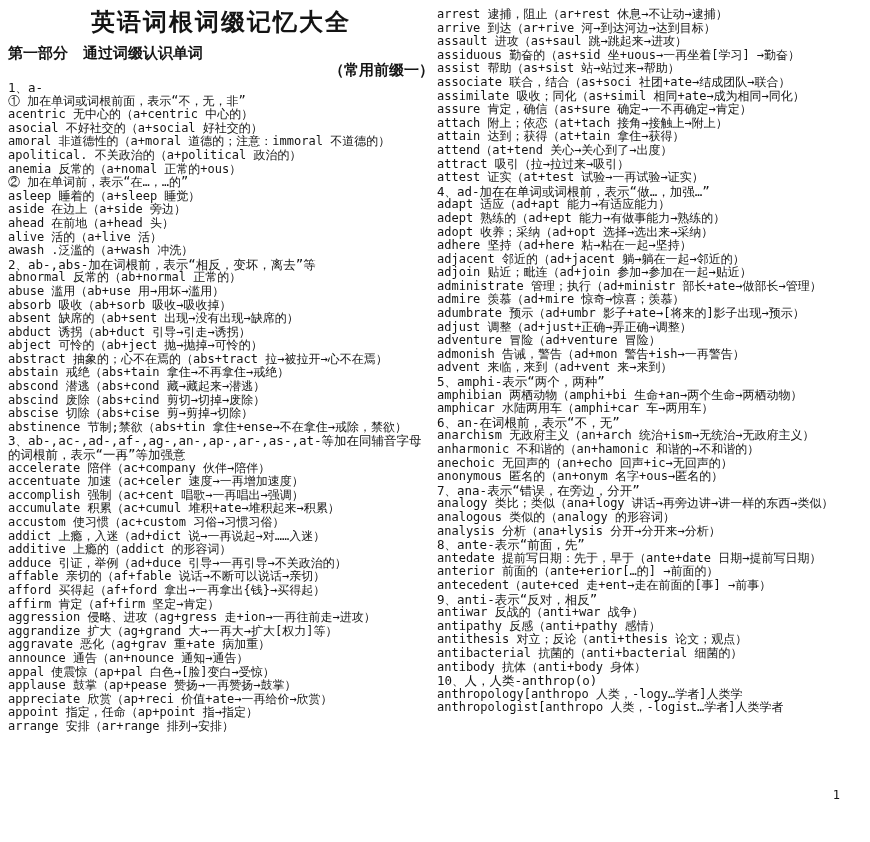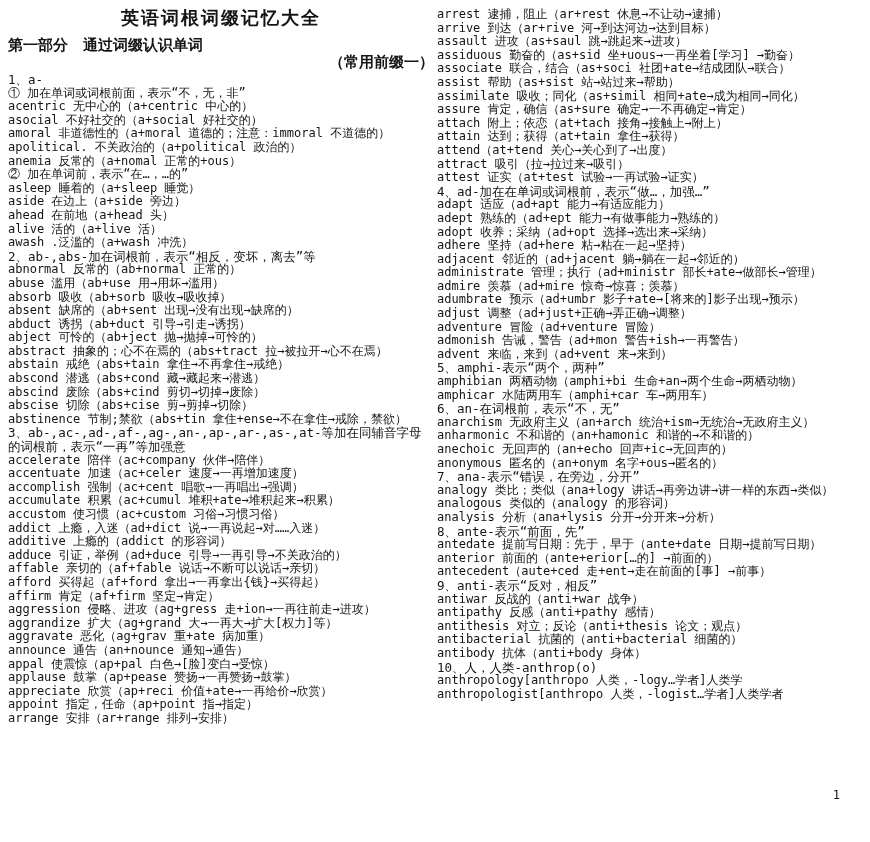--- a/index.html
+++ b/index.html
@@ -8,21 +8,21 @@
     width:870px;height:842px;
     background:#ffffff;
     color:#141414;
     font-family:"DejaVu Sans Mono","Liberation Mono",monospace;
     overflow:hidden;
   }
   .col{position:absolute;top:0;}
   .col-left{left:8px;width:426px;}
   .col-right{left:437px;width:426px;top:6px;}
   .doc-title{
-    font-size:18px;font-weight:bold;text-align:center;
+    font-size:24px;font-weight:bold;text-align:center;
     letter-spacing:2px;margin:6px 0 7px 0;
     font-family:"DejaVu Sans","Liberation Sans",sans-serif;
   }
   .part-heading{font-size:15px;font-weight:bold;line-height:17px;}
   .part-subheading{font-size:15px;font-weight:bold;line-height:17px;padding-left:96px;text-align:right;}
   .lines{margin-top:2px;}
   .line{font-size:12px;line-height:13.6px;word-break:break-all;}
   .line.bold{font-weight:normal;font-size:12.5px;}
   .page-number{position:absolute;right:30px;bottom:40px;font-size:12px;}
 </style>
@@ -84,35 +84,36 @@
         <div class="line">arrange 安排（ar+range 排列→安排）</div>
       </div>
   </div>
 
   <div class="col col-right">
     <div class="lines">
         <div class="line">arrest 逮捕，阻止（ar+rest 休息→不让动→逮捕）</div>
         <div class="line">arrive 到达（ar+rive 河→到达河边→达到目标）</div>
         <div class="line">assault 进攻（as+saul 跳→跳起来→进攻）</div>
         <div class="line">assiduous 勤奋的（as+sid 坐+uous→一再坐着[学习] →勤奋）</div>
+        <div class="line">assist 帮助（as+sist 站→站过来→帮助）</div>
         <div class="line">associate 联合，结合（as+soci 社团+ate→结成团队→联合）</div>
-        <div class="line">assist 帮助（as+sist 站→站过来→帮助）</div>
         <div class="line">assimilate 吸收；同化（as+simil 相同+ate→成为相同→同化）</div>
         <div class="line">assure 肯定，确信（as+sure 确定→一不再确定→肯定）</div>
         <div class="line">attach 附上；依恋（at+tach 接角→接触上→附上）</div>
         <div class="line">attain 达到；获得（at+tain 拿住→获得）</div>
         <div class="line">attend（at+tend 关心→关心到了→出度）</div>
         <div class="line">attract 吸引（拉→拉过来→吸引）</div>
         <div class="line">attest 证实（at+test 试验→一再试验→证实）</div>
         <div class="line bold">4、ad-加在在单词或词根前，表示“做…，加强…”</div>
         <div class="line">adapt 适应（ad+apt 能力→有适应能力）</div>
         <div class="line">adept 熟练的（ad+ept 能力→有做事能力→熟练的）</div>
         <div class="line">adopt 收养；采纳（ad+opt 选择→选出来→采纳）</div>
         <div class="line">adhere 坚持（ad+here 粘→粘在一起→坚持）</div>
         <div class="line">adjacent 邻近的（ad+jacent 躺→躺在一起→邻近的）</div>
+        <div class="line">adjoin 贴近；毗连（ad+join 参加→参加在一起→贴近）</div>
         <div class="line">administrate 管理；执行（ad+ministr 部长+ate→做部长→管理）</div>
         <div class="line">admire 羡慕（ad+mire 惊奇→惊喜；羡慕）</div>
         <div class="line">adumbrate 预示（ad+umbr 影子+ate→[将来的]影子出现→预示）</div>
         <div class="line">adjust 调整（ad+just+正确→弄正确→调整）</div>
         <div class="line">adventure 冒险（ad+venture 冒险）</div>
         <div class="line">admonish 告诫，警告（ad+mon 警告+ish→一再警告）</div>
         <div class="line">advent 来临，来到（ad+vent 来→来到）</div>
         <div class="line bold">5、amphi-表示“两个，两种”</div>
         <div class="line">amphibian 两栖动物（amphi+bi 生命+an→两个生命→两栖动物）</div>
         <div class="line">amphicar 水陆两用车（amphi+car 车→两用车）</div>

